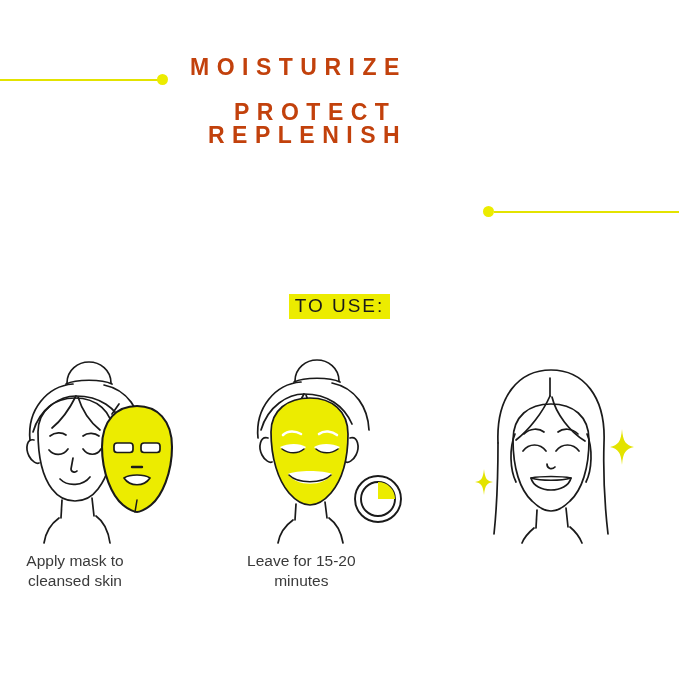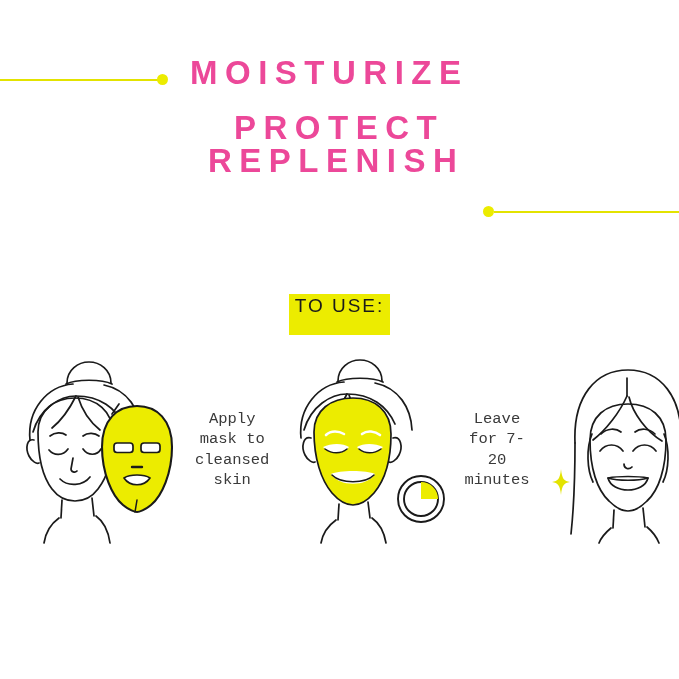--- a/index.html
+++ b/index.html
@@ -36,64 +36,62 @@
   .dot-right { left: 483px; top: 206px; }
 
   
   .headline {
     position: absolute;
     left: 0;
     top: 56px;
     width: 679px;
   }
   .headline-line {
-    font-size: 33px;
+    font-size: 23px;
     font-weight: 700;
     letter-spacing: 7.5px;
     line-height: 1.0;
-    color: #ec4899;
+    color: #c2410c;
     white-space: nowrap;
   }
   .hl-1 { margin-left: 190px; margin-bottom: 22px; }
   .hl-2 { margin-left: 208px; margin-bottom: 22px; }
   .hl-3 { margin-left: 234px; }
 
   
   .to-use-wrap {
     position: absolute;
     left: 0;
     top: 294px;
     width: 679px;
     text-align: center;
   }
   .to-use {
     display: inline-block;
     background: #ecec00;
     color: #1a1a1a;
     font-size: 19px;
     letter-spacing: 2px;
-    padding: 2px 6px 19px 6px;
+    padding: 2px 6px 3px 6px;
     line-height: 1.05;
   }
 
   
   .steps {
     position: absolute;
     left: 0;
     top: 348px;
     width: 679px;
     display: flex;
     align-items: flex-start;
   }
   .step {
     flex: 1 1 0;
     display: flex;
-    flex-direction: row;
-    align-items: center;
-    font-family: Liberation Mono, monospace;
+    flex-direction: column;
   }
   .step-art {
     width: 195px;
     height: 195px;
   }
   .step-caption {
     margin-top: 8px;
     font-size: 15.5px;
     line-height: 1.32;
     color: #3a3a3a;
@@ -222,21 +220,21 @@
         <path d="M70 156 L69 172"></path>
         <path d="M99 154 L101 170"></path>
         <path d="M67 172 C60 177 54 184 52 195"></path>
         <path d="M103 170 C110 175 115 183 117 195"></path>
 
         <circle cx="152" cy="151" r="23" fill="#ffffff" stroke="#1a1a1a" stroke-width="1.9"></circle>
         <circle cx="152" cy="151" r="17" fill="#ffffff" stroke="#1a1a1a" stroke-width="1.9"></circle>
         <path d="M152 151 L152 134 A17 17 0 0 1 169 151 Z" fill="#ecec00" stroke="none"></path>
       </svg>
     </div>
-    <div class="step-caption cap-2">Leave for 7-20
+    <div class="step-caption cap-2">Leave for 15-20
 minutes</div>
   </div>
 
   <div class="step">
     <div class="step-art">
       <svg viewBox="0 0 195 195" width="195" height="195" fill="none" stroke="#1a1a1a" stroke-width="1.7" stroke-linecap="round" stroke-linejoin="round">
 
         <path d="M45 95 C43 48 66 22 98 22 C130 22 153 48 151 95
                  C150 128 152 160 155 186"></path>
         <path d="M41 186 C44 158 45 126 45 95"></path>

